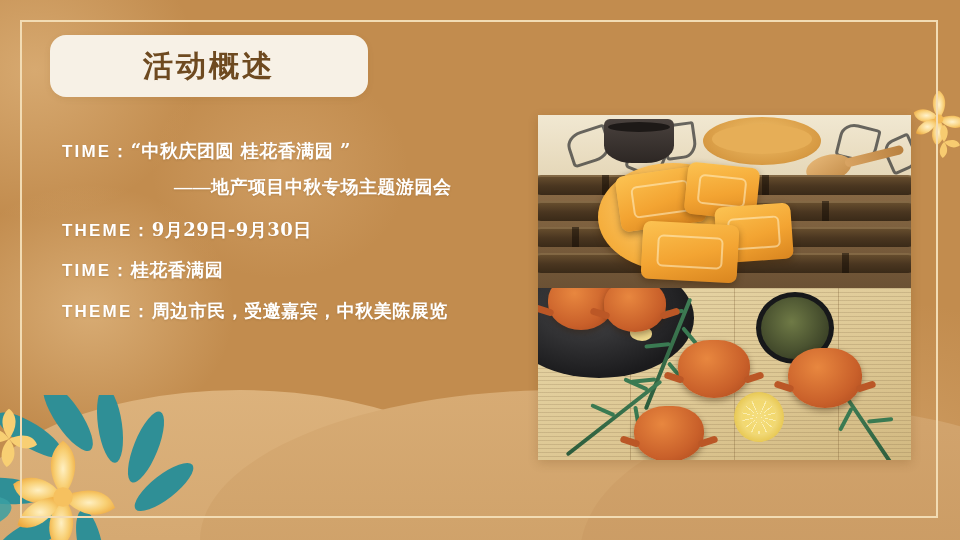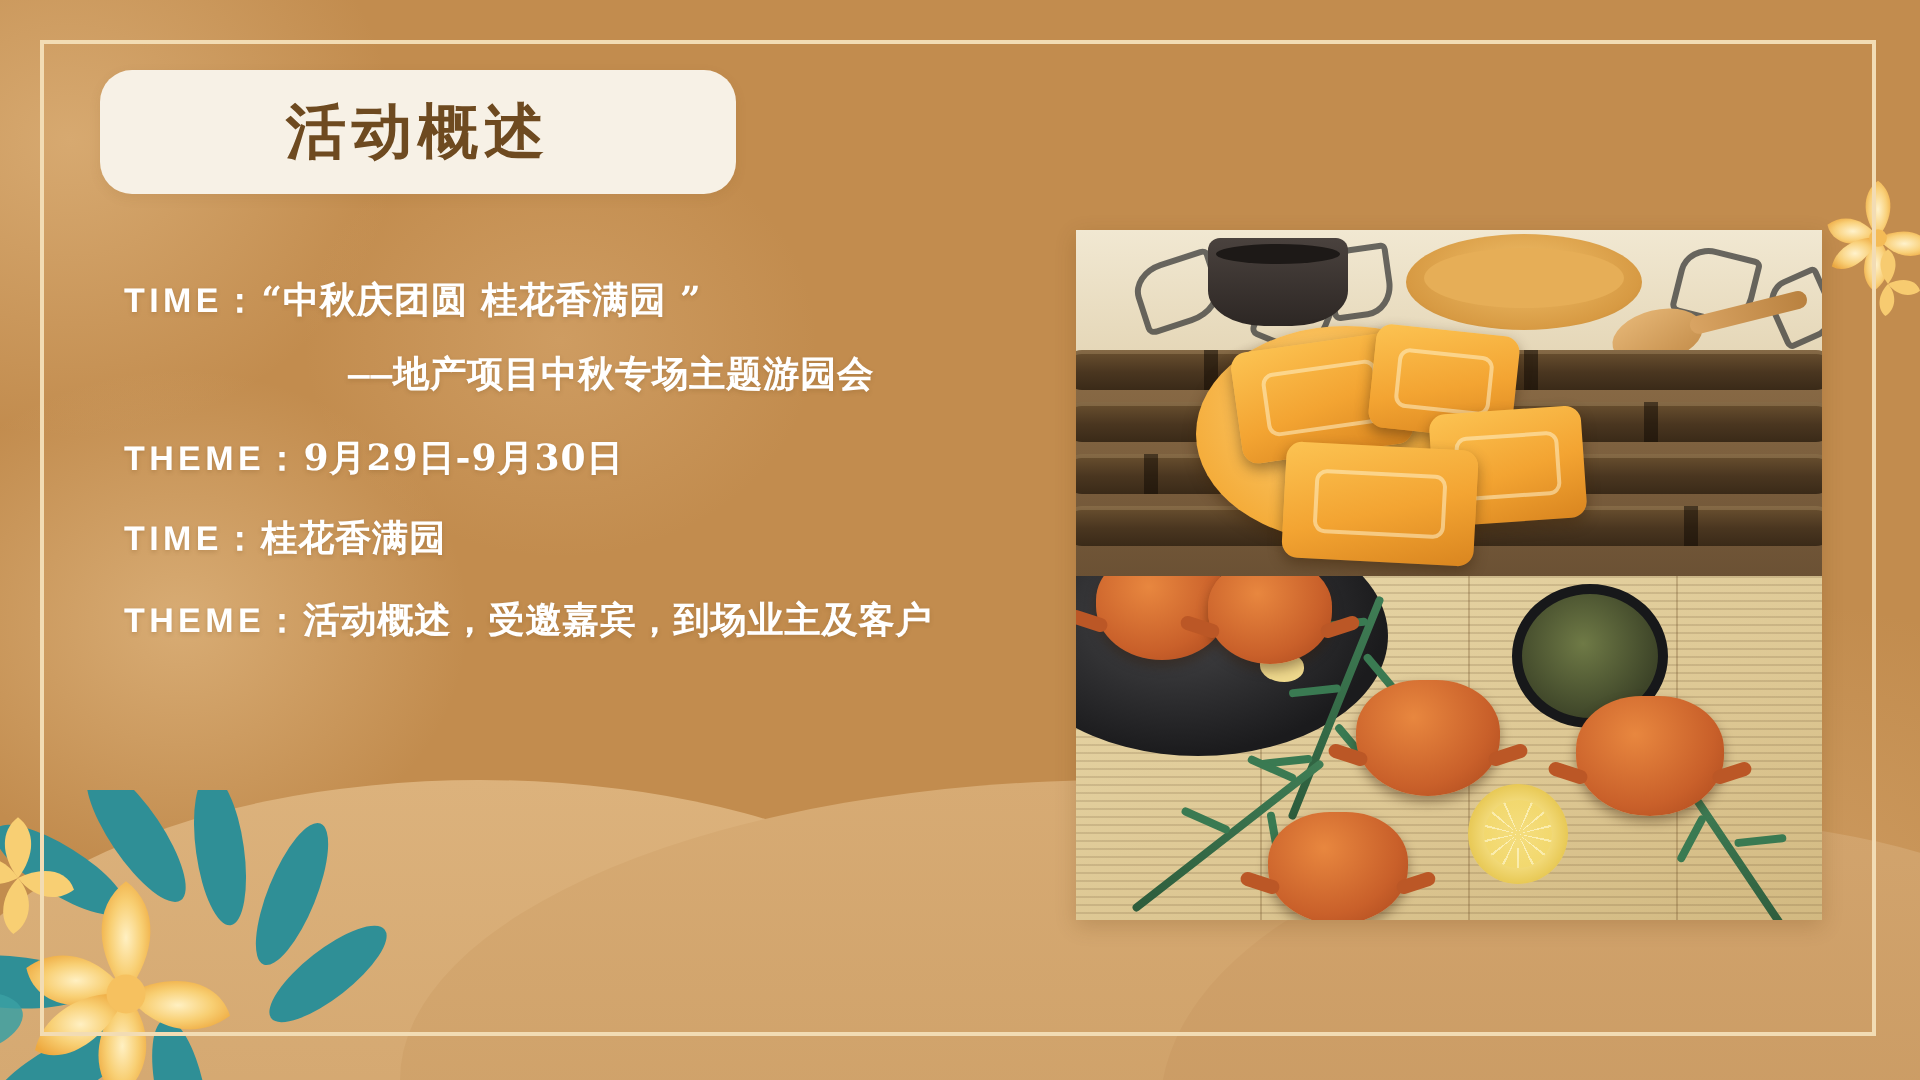--- a/index.html
+++ b/index.html
@@ -70,21 +70,21 @@
   }
   .info-row .lbl{
     font-weight:bold;font-size:17px;letter-spacing:2.2px;
   }
   .info-row .val{
     font-family:"DejaVu Serif","Liberation Serif",serif;
     font-weight:bold;font-size:18px;letter-spacing:.5px;
   }
   .subline{
     margin:-6px 0 20px 0;padding-left:112px;
-    font-family:Liberation Mono, monospace;
+    font-family:Liberation Serif, serif;
     font-weight:bold;font-size:18px;color:#fff;letter-spacing:.5px;
     text-shadow:0 1px 2px rgba(120,80,30,.25);
   }
   
   .photo-panel{
     position:absolute;left:538px;top:115px;width:373px;height:345px;
     overflow:hidden;box-shadow:0 3px 10px rgba(90,55,15,.20);
   }
   .photo{position:relative;width:100%;overflow:hidden;}
   .photo-mooncake{height:173px;background:#b98a52;}
@@ -243,21 +243,21 @@
 
     <div class="info-row">
       <span class="lbl">THEME</span><span class="lbl">：</span><span class="val">9月29日-9月30日</span>
     </div>
 
     <div class="info-row">
       <span class="lbl">TIME</span><span class="lbl">：</span><span class="val">桂花香满园</span>
     </div>
 
     <div class="info-row">
-      <span class="lbl">THEME</span><span class="lbl">：</span><span class="val">活动概述，受邀嘉宾，到场业主及客户</span>
+      <span class="lbl">THEME</span><span class="lbl">：</span><span class="val">周边市民，受邀嘉宾，中秋美陈展览</span>
     </div>
 
 
   </div>
 
   <div class="photo-panel">
 
     <div class="photo photo-mooncake">
       <div class="mc-backdrop"></div>
       <div class="mc-paper"></div>

